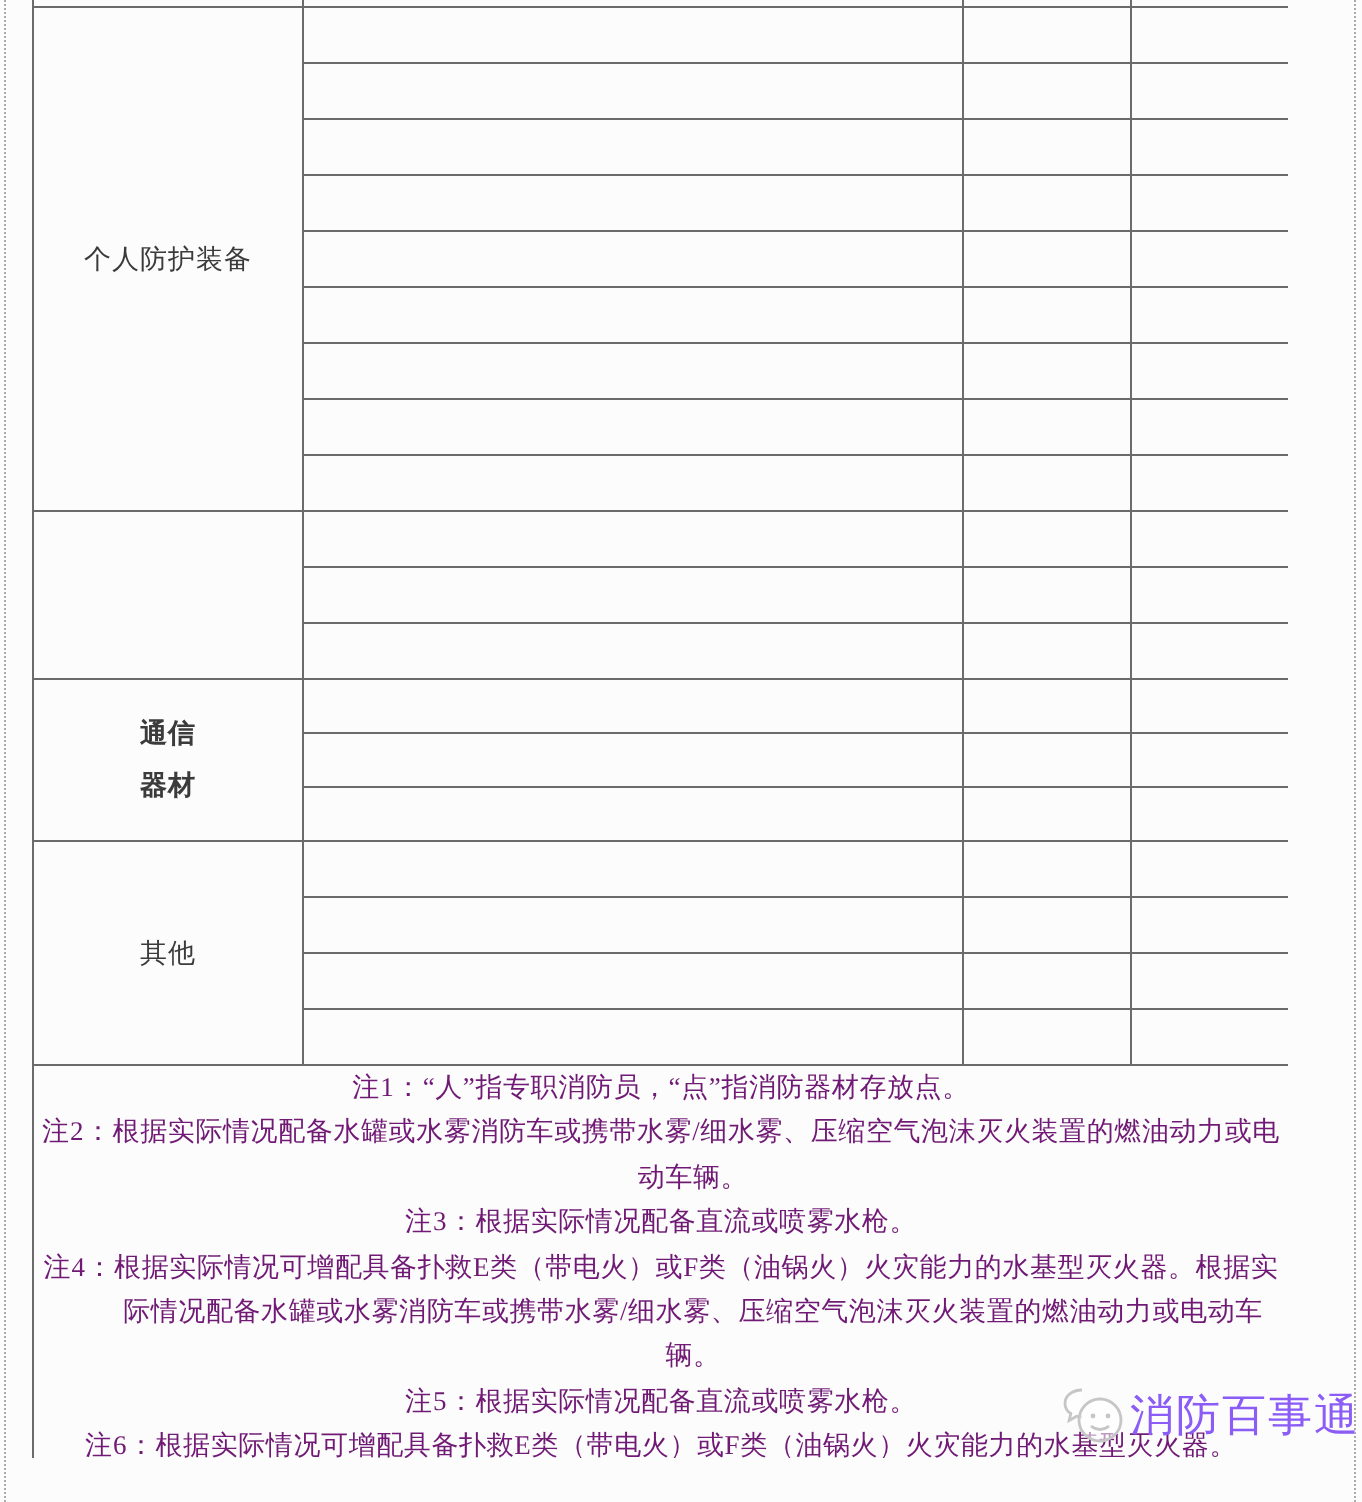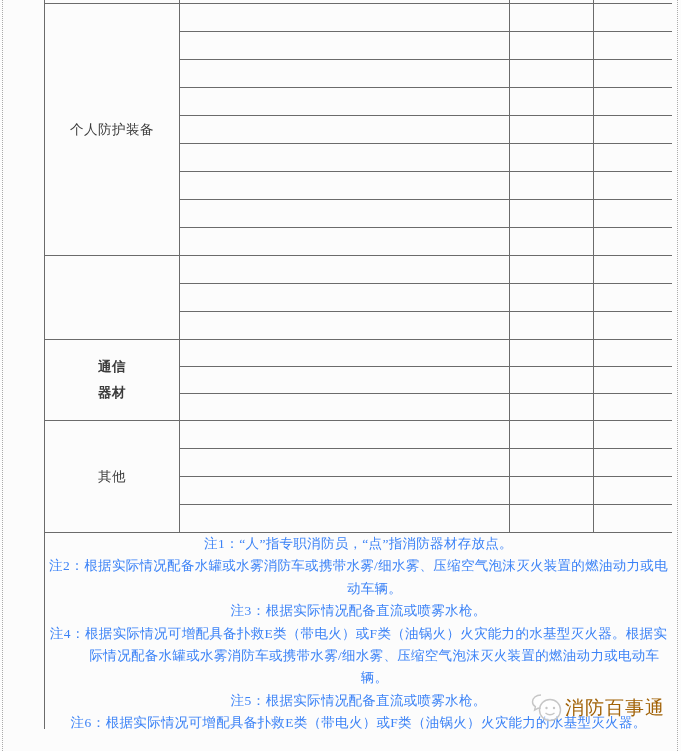--- a/index.html
+++ b/index.html
@@ -13,21 +13,21 @@
     background:#fcfcfc;
   }
   .edge-dotted{
     position:absolute;top:0;bottom:0;width:0;
     border-left:1px dotted #ababab;
   }
   .edge-left{left:2px}
   .edge-right{left:677px}
 
   .table-clip{
-    position:absolute;left:44px;top:0;width:628px;height:729px;
+    position:absolute;left:16px;top:0;width:628px;height:729px;
     overflow:hidden;
   }
   table.equip{
     border-collapse:collapse;table-layout:fixed;
     width:628px;margin-top:-25px;
   }
   table.equip td{
     border:1px solid #6b6b6b;
     text-align:center;vertical-align:middle;
     font-size:13.5px;color:#3b3b3b;
@@ -35,31 +35,31 @@
     letter-spacing:0.5px;
   }
   tr.item-row{height:28px;}
   .cat-line{line-height:26px;}
   .notes-cell{
     height:196px;vertical-align:top;text-align:left;
     padding:6px 10px 0 13px;
   }
   .note{
     margin:0;padding-left:32px;text-indent:-32px;
-    font-size:13.5px;line-height:22.4px;color:#3b82f6;
+    font-size:13.5px;line-height:22.4px;color:#701a75;
     letter-spacing:0.3px;
   }
   .note-label{letter-spacing:0.5px;}
 
   .watermark{
     position:absolute;left:530px;top:692px;
     display:flex;align-items:center;z-index:5;
   }
   .watermark-text{
-    font-size:19px;color:#a16207;letter-spacing:1px;
+    font-size:22px;color:#8b5cf6;letter-spacing:1px;
     line-height:1;margin-left:1px;
   }
 </style>
 </head>
 <body>
 
 <div class="page">
 
   <div class="edge-dotted edge-left"></div>
   <div class="edge-dotted edge-right"></div>

